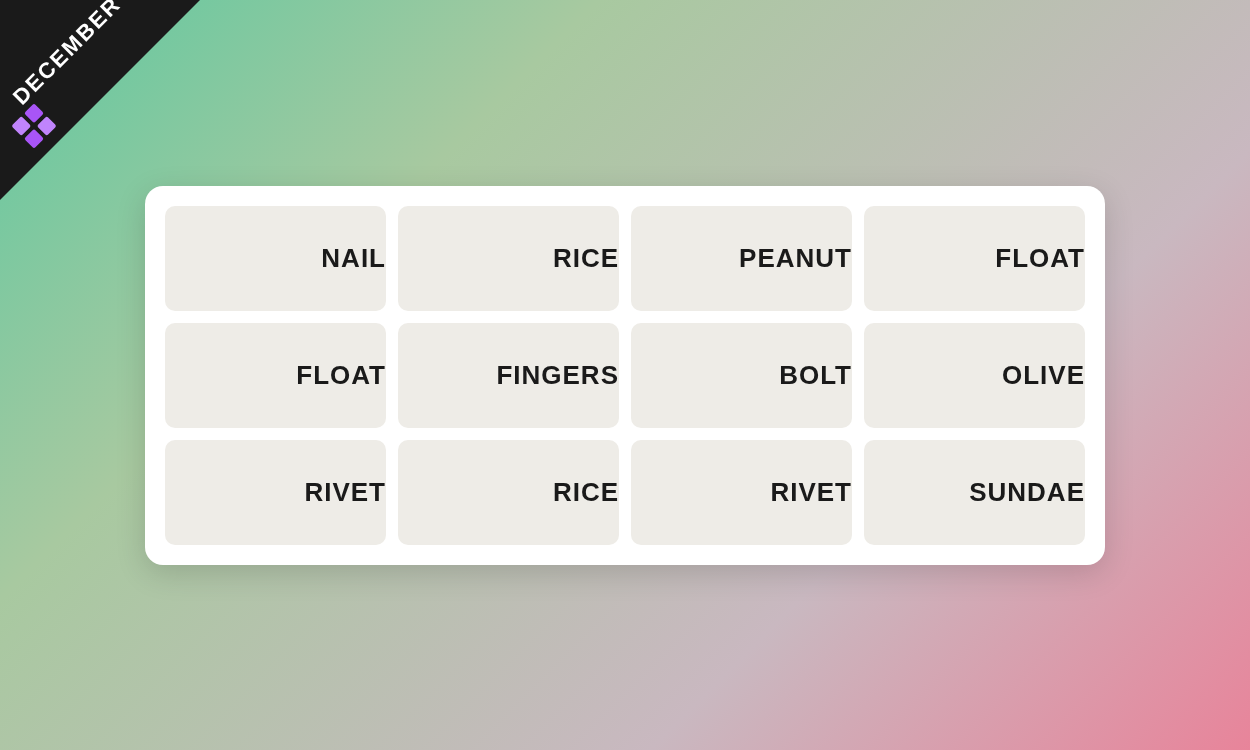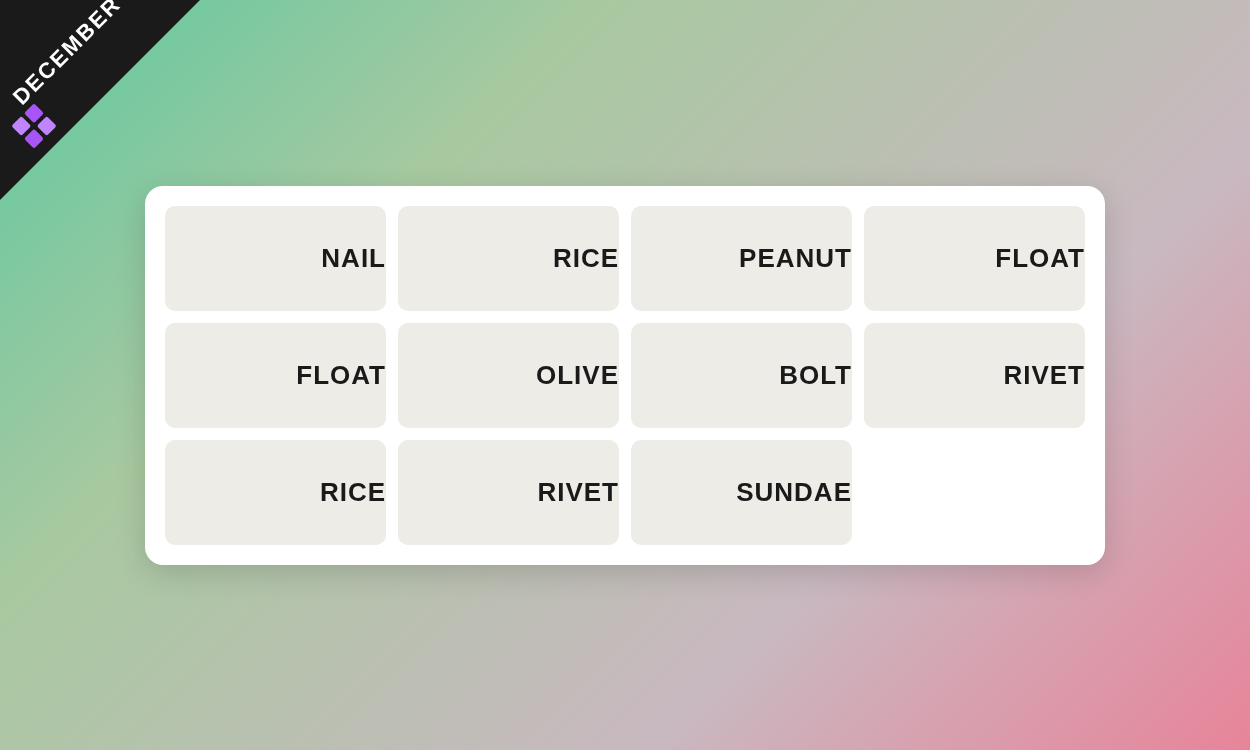--- a/index.html
+++ b/index.html
@@ -121,24 +121,27 @@
       <div class="word-tile">
         <span>PEANUT</span>
       </div>
       <div class="word-tile">
         <span>FLOAT</span>
       </div>
       <div class="word-tile">
         <span>FLOAT</span>
       </div>
       <div class="word-tile">
-        <span>OLIVE</span>
+        <span>FINGERS</span>
       </div>
       <div class="word-tile">
         <span>BOLT</span>
+      </div>
+      <div class="word-tile">
+        <span>OLIVE</span>
       </div>
       <div class="word-tile">
         <span>RIVET</span>
       </div>
       <div class="word-tile">
         <span>RICE</span>
       </div>
       <div class="word-tile">
         <span>RIVET</span>
       </div>

